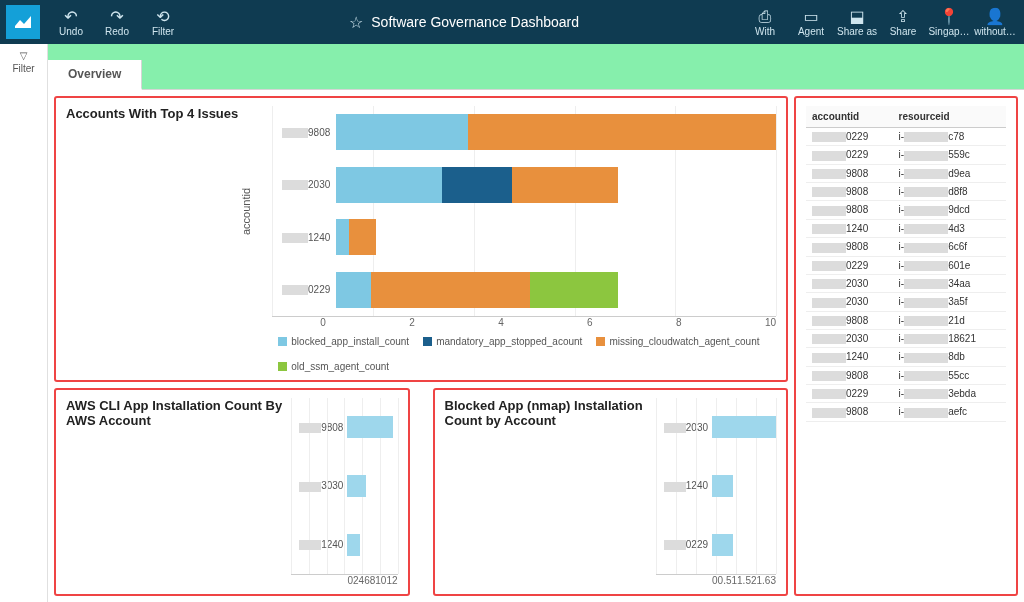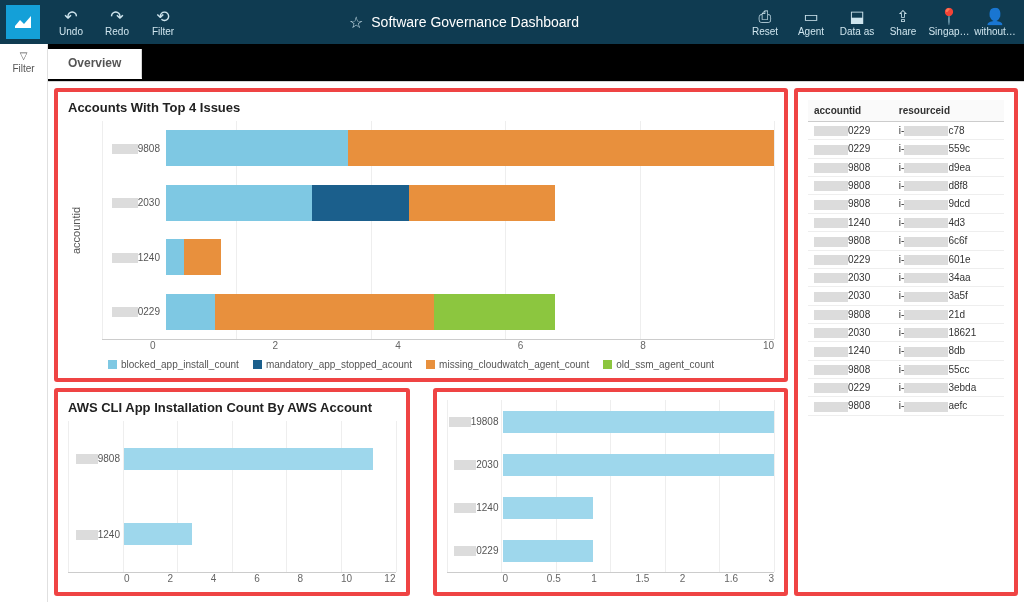--- a/index.html
+++ b/index.html
@@ -14,26 +14,26 @@
   .tb-spacer { flex:1; }
   .tb-title { display:flex; align-items:center; gap:8px; font-size:14px; color:#fff; font-weight:500;}
   .tb-star { font-size:16px; color:#cfe5ee;}
   .tab { padding:0 20px; display:flex; align-items:center; font-size:12px; color:#555; border-right:1px solid #d5d5d5; cursor:pointer; background:#f0f0f0;}
   .tab.active { background:#fff; font-weight:bold; border-bottom:2px solid #fff; position:relative; top:1px;}
   
   
   .body { display:flex; position:absolute; top:44px; bottom:0; left:0; right:0;}
   .filter-side { width:48px; border-right:1px solid #e0e0e0; display:flex; flex-direction:column; align-items:center; padding-top:6px; gap:2px; font-size:10px; color:#555;}
   .content { flex:1; display:flex; flex-direction:column; overflow:hidden;}
-  .tabstrip { height:38px; display:flex; align-items:center; border-bottom:1px solid #d5d5d5; background:#000000;}
+  .tabstrip { height:46px; display:flex; align-items:flex-end; border-bottom:1px solid #d5d5d5; background:#86efac;}
   .tabstrip .tab { height:30px;}
   .dash { flex:1; display:flex; gap:6px; padding:6px; background:#fff; overflow:hidden;}
   .leftcol { flex:1; display:flex; flex-direction:column; gap:6px;}
   .rightcol { width:224px; }
-  .panel { border:4px solid #ef4444; border-radius:3px; padding:8px 10px; background:#fff; display:flex; flex-direction:column;}
+  .panel { border:2px solid #ef4444; border-radius:3px; padding:8px 10px; background:#fff; display:flex; flex-direction:row;}
   .panel-title { font-size:13px; font-weight:600; margin-bottom:6px; color:#222;}
   .bottomrow { display:flex; gap:23px; flex:0 0 208px;}
   .bottomrow .panel { flex:1;}
   
   
   .stacked-chart { flex:1; display:flex; flex-direction:column;}
   .sc-rows { flex:1; display:flex;}
   .sc-ylabel { writing-mode:vertical-rl; transform:rotate(180deg); font-size:11px; color:#555; text-align:center; padding:0 2px;}
   .sc-row { flex:1; display:flex; align-items:center;}
   .sc-cat { width:64px; text-align:right; font-size:10px; color:#555; padding-right:6px; position:relative;}
@@ -94,29 +94,29 @@
       <span>Filter</span>
     </div>
   <div class="tb-spacer"></div>
   <div class="tb-title">
     <span class="tb-star">☆</span>
     <span>Software Governance Dashboard</span>
   </div>
   <div class="tb-spacer"></div>
   <div class="tb-btn">
       <span class="ic">⎙</span>
-      <span>Reset</span>
+      <span>With</span>
     </div>
   <div class="tb-btn">
       <span class="ic">▭</span>
       <span>Agent</span>
     </div>
   <div class="tb-btn">
       <span class="ic">⬓</span>
-      <span>Data as</span>
+      <span>Share as</span>
     </div>
   <div class="tb-btn">
       <span class="ic">⇪</span>
       <span>Share</span>
     </div>
   <div class="tb-btn">
       <span class="ic">📍</span>
       <span>Singap…</span>
     </div>
   <div class="tb-btn">
@@ -230,54 +230,55 @@
                   <div class="grid" style="position: absolute; top: 0px; bottom: 0px; border-left: 1px solid rgb(238, 238, 238); left: 66.6667%;"></div>
                   <div class="grid" style="position: absolute; top: 0px; bottom: 0px; border-left: 1px solid rgb(238, 238, 238); left: 83.3333%;"></div>
                   <div class="grid" style="position: absolute; top: 0px; bottom: 0px; border-left: 1px solid rgb(238, 238, 238); left: 100%;"></div>
                   <div class="sb-row">
                     <div class="sb-cat"><span class="redacted" style="width:22px"></span>9808</div>
                     <div class="sb-bararea">
                       <div class="sb-bar" style="width: 91.6667%;"></div>
                     </div>
                   </div>
                   <div class="sb-row">
+                    <div class="sb-cat"><span class="redacted" style="width:22px"></span>3030</div>
+                    <div class="sb-bararea">
+                      <div class="sb-bar" style="width: 37.5%;"></div>
+                    </div>
+                  </div>
+                  <div class="sb-row">
                     <div class="sb-cat"><span class="redacted" style="width:22px"></span>1240</div>
                     <div class="sb-bararea">
                       <div class="sb-bar" style="width: 25%;"></div>
                     </div>
                   </div>
                 </div>
               <div id="bl-axis" class="sb-axis">
                   <div class="tick">0</div>
                   <div class="tick">2</div>
                   <div class="tick">4</div>
                   <div class="tick">6</div>
                   <div class="tick">8</div>
                   <div class="tick">10</div>
                   <div class="tick">12</div>
                 </div>
             </div>
           </div>
           <div class="panel">
+            <div class="panel-title">Blocked App (nmap) Installation Count by Account</div>
             <div class="simple-chart">
               <div id="br-plot" class="sb-plot">
                   <div class="grid" style="position: absolute; top: 0px; bottom: 0px; border-left: 1px solid rgb(238, 238, 238); left: 0%;"></div>
                   <div class="grid" style="position: absolute; top: 0px; bottom: 0px; border-left: 1px solid rgb(238, 238, 238); left: 16.6667%;"></div>
                   <div class="grid" style="position: absolute; top: 0px; bottom: 0px; border-left: 1px solid rgb(238, 238, 238); left: 33.3333%;"></div>
                   <div class="grid" style="position: absolute; top: 0px; bottom: 0px; border-left: 1px solid rgb(238, 238, 238); left: 50%;"></div>
                   <div class="grid" style="position: absolute; top: 0px; bottom: 0px; border-left: 1px solid rgb(238, 238, 238); left: 66.6667%;"></div>
                   <div class="grid" style="position: absolute; top: 0px; bottom: 0px; border-left: 1px solid rgb(238, 238, 238); left: 83.3333%;"></div>
                   <div class="grid" style="position: absolute; top: 0px; bottom: 0px; border-left: 1px solid rgb(238, 238, 238); left: 100%;"></div>
                   <div class="sb-row">
-                    <div class="sb-cat"><span class="redacted" style="width:22px"></span>19808</div>
-                    <div class="sb-bararea">
-                      <div class="sb-bar" style="width: 100%;"></div>
-                    </div>
-                  </div>
-                  <div class="sb-row">
                     <div class="sb-cat"><span class="redacted" style="width:22px"></span>2030</div>
                     <div class="sb-bararea">
                       <div class="sb-bar" style="width: 100%;"></div>
                     </div>
                   </div>
                   <div class="sb-row">
                     <div class="sb-cat"><span class="redacted" style="width:22px"></span>1240</div>
                     <div class="sb-bararea">
                       <div class="sb-bar" style="width: 33.3333%;"></div>
                     </div>

